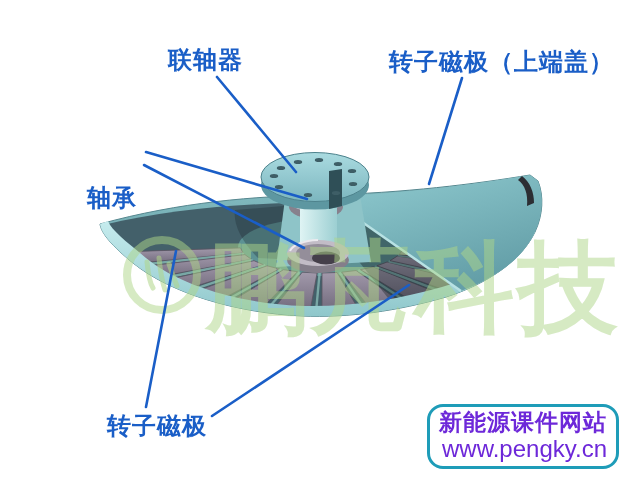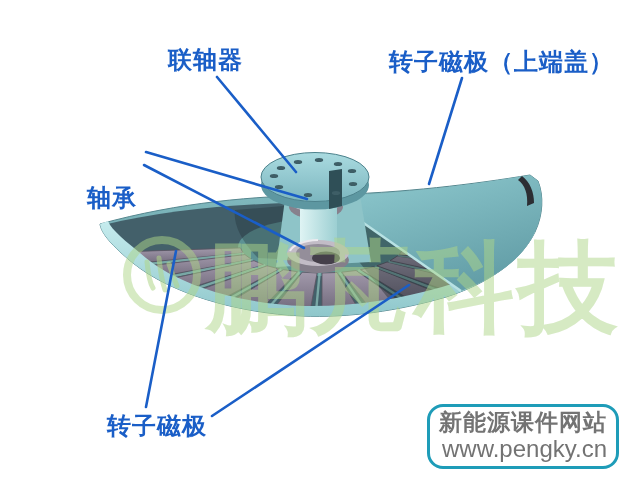--- a/index.html
+++ b/index.html
@@ -13,21 +13,21 @@
              border:8px solid rgba(174,214,136,0.50);}
   .wm-circle svg{position:absolute;left:8px;top:8px;}
   #annot-layer{position:absolute;left:0;top:0;z-index:3;}
   .callout{position:absolute;z-index:4;font-size:24px;font-weight:bold;letter-spacing:1px;
            color:#1a5ec7;white-space:nowrap;}
   #label-coupling{left:168px;top:44px;}
   #label-yoke{left:389px;top:46px;}
   #label-bearing{left:87px;top:139px;margin-top:43px;}
   #label-pole{left:107px;top:410px;}
   #site-badge{position:absolute;left:427px;top:404px;z-index:4;border:3px solid #1e9cb8;
-              border-radius:16px;padding:2px 9px 4px 9px;text-align:center;color:#737373;}
+              border-radius:16px;padding:2px 9px 4px 9px;text-align:center;color:#6d28d9;}
   .badge-line1{font-size:23px;font-weight:bold;letter-spacing:1px;line-height:27px;}
   .badge-line2{font-size:24px;font-weight:normal;line-height:26px;text-align:right;}
 </style>
 </head>
 <body>
 
 <div id="stage">
 
   <svg id="model-layer" width="640" height="480" viewBox="0 0 640 480">
     <defs>

